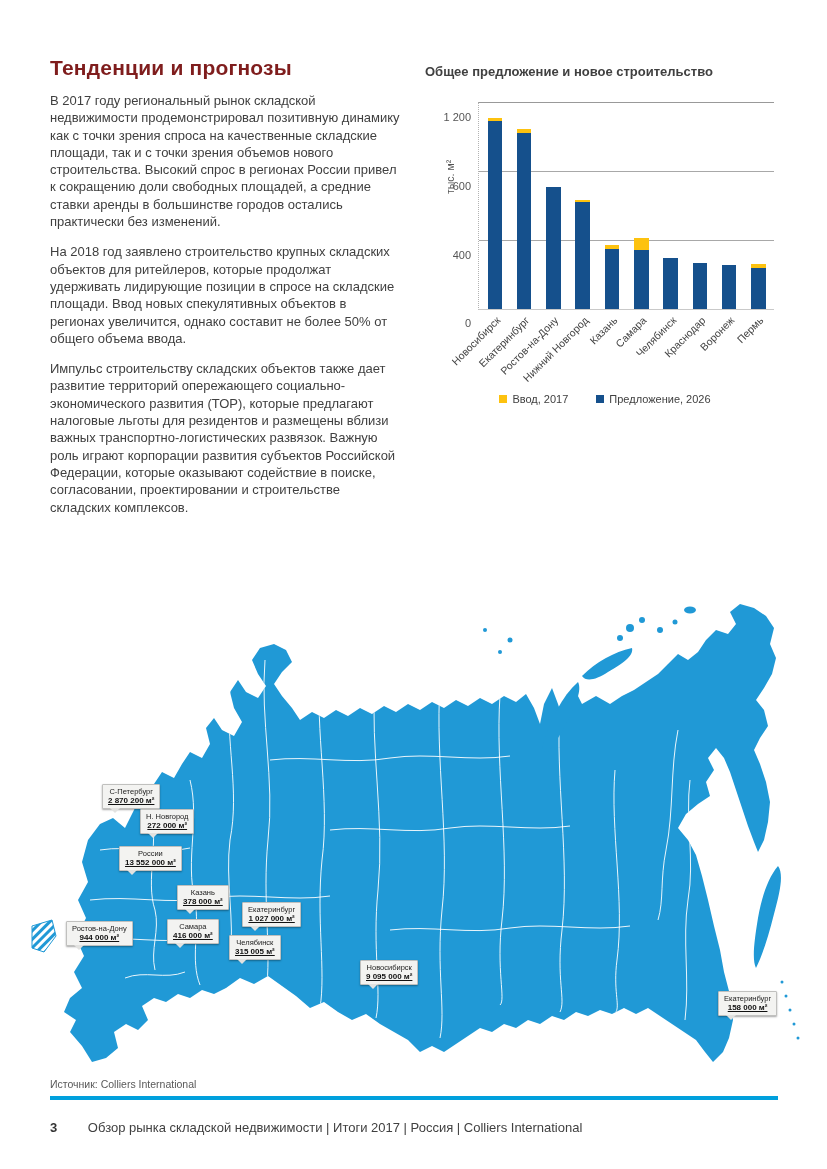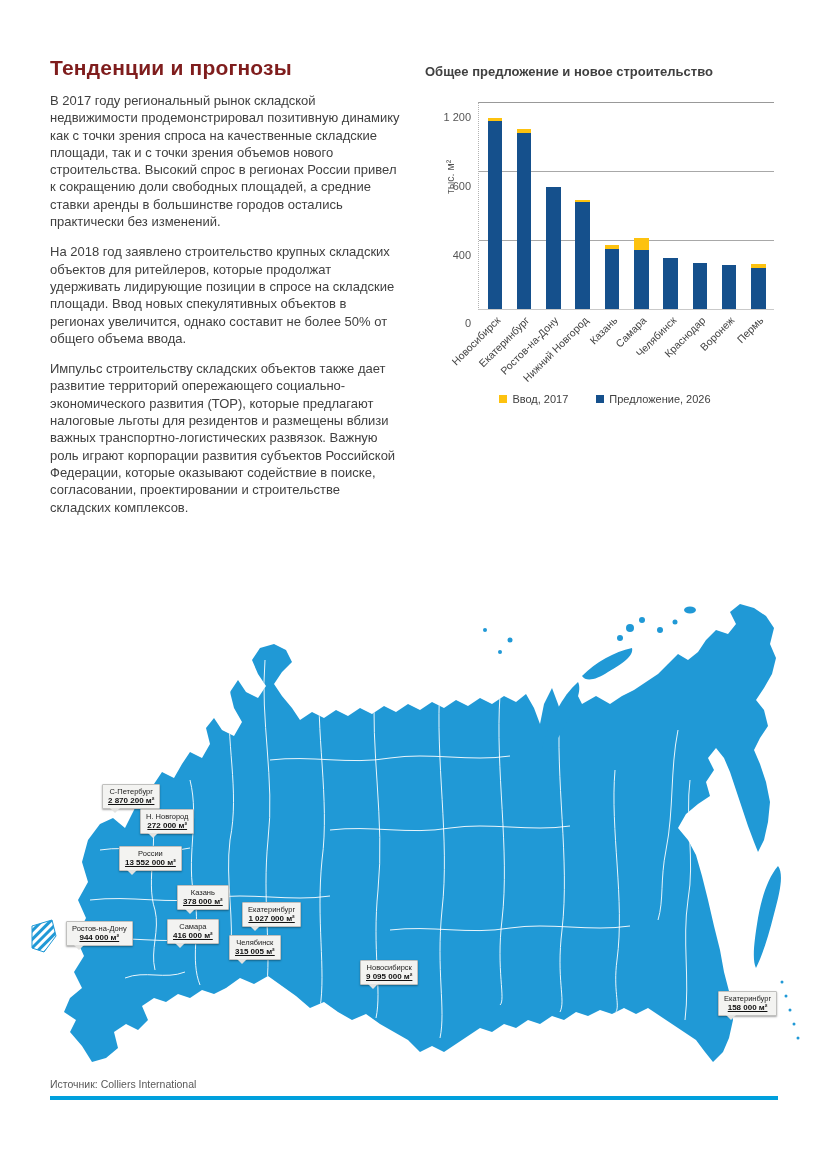--- a/index.html
+++ b/index.html
@@ -236,14 +236,18 @@
       <span class="val">9 095 000 м²</span>
     </div>
     <div class="m-label" style="left:688px;top:391px;">
       <span class="city">Екатеринбург</span>
       <span class="val">158 000 м²</span>
     </div>
   </div>
 
   <div class="source-note">Источник: Colliers International</div>
   <div class="footer-rule"></div>
+  <div class="footer">
+    <span class="page-num">3</span>
+    <span>Обзор рынка складской недвижимости | Итоги 2017 | Россия | Colliers International</span>
+  </div>
 
 </div>
 
 </body></html>

